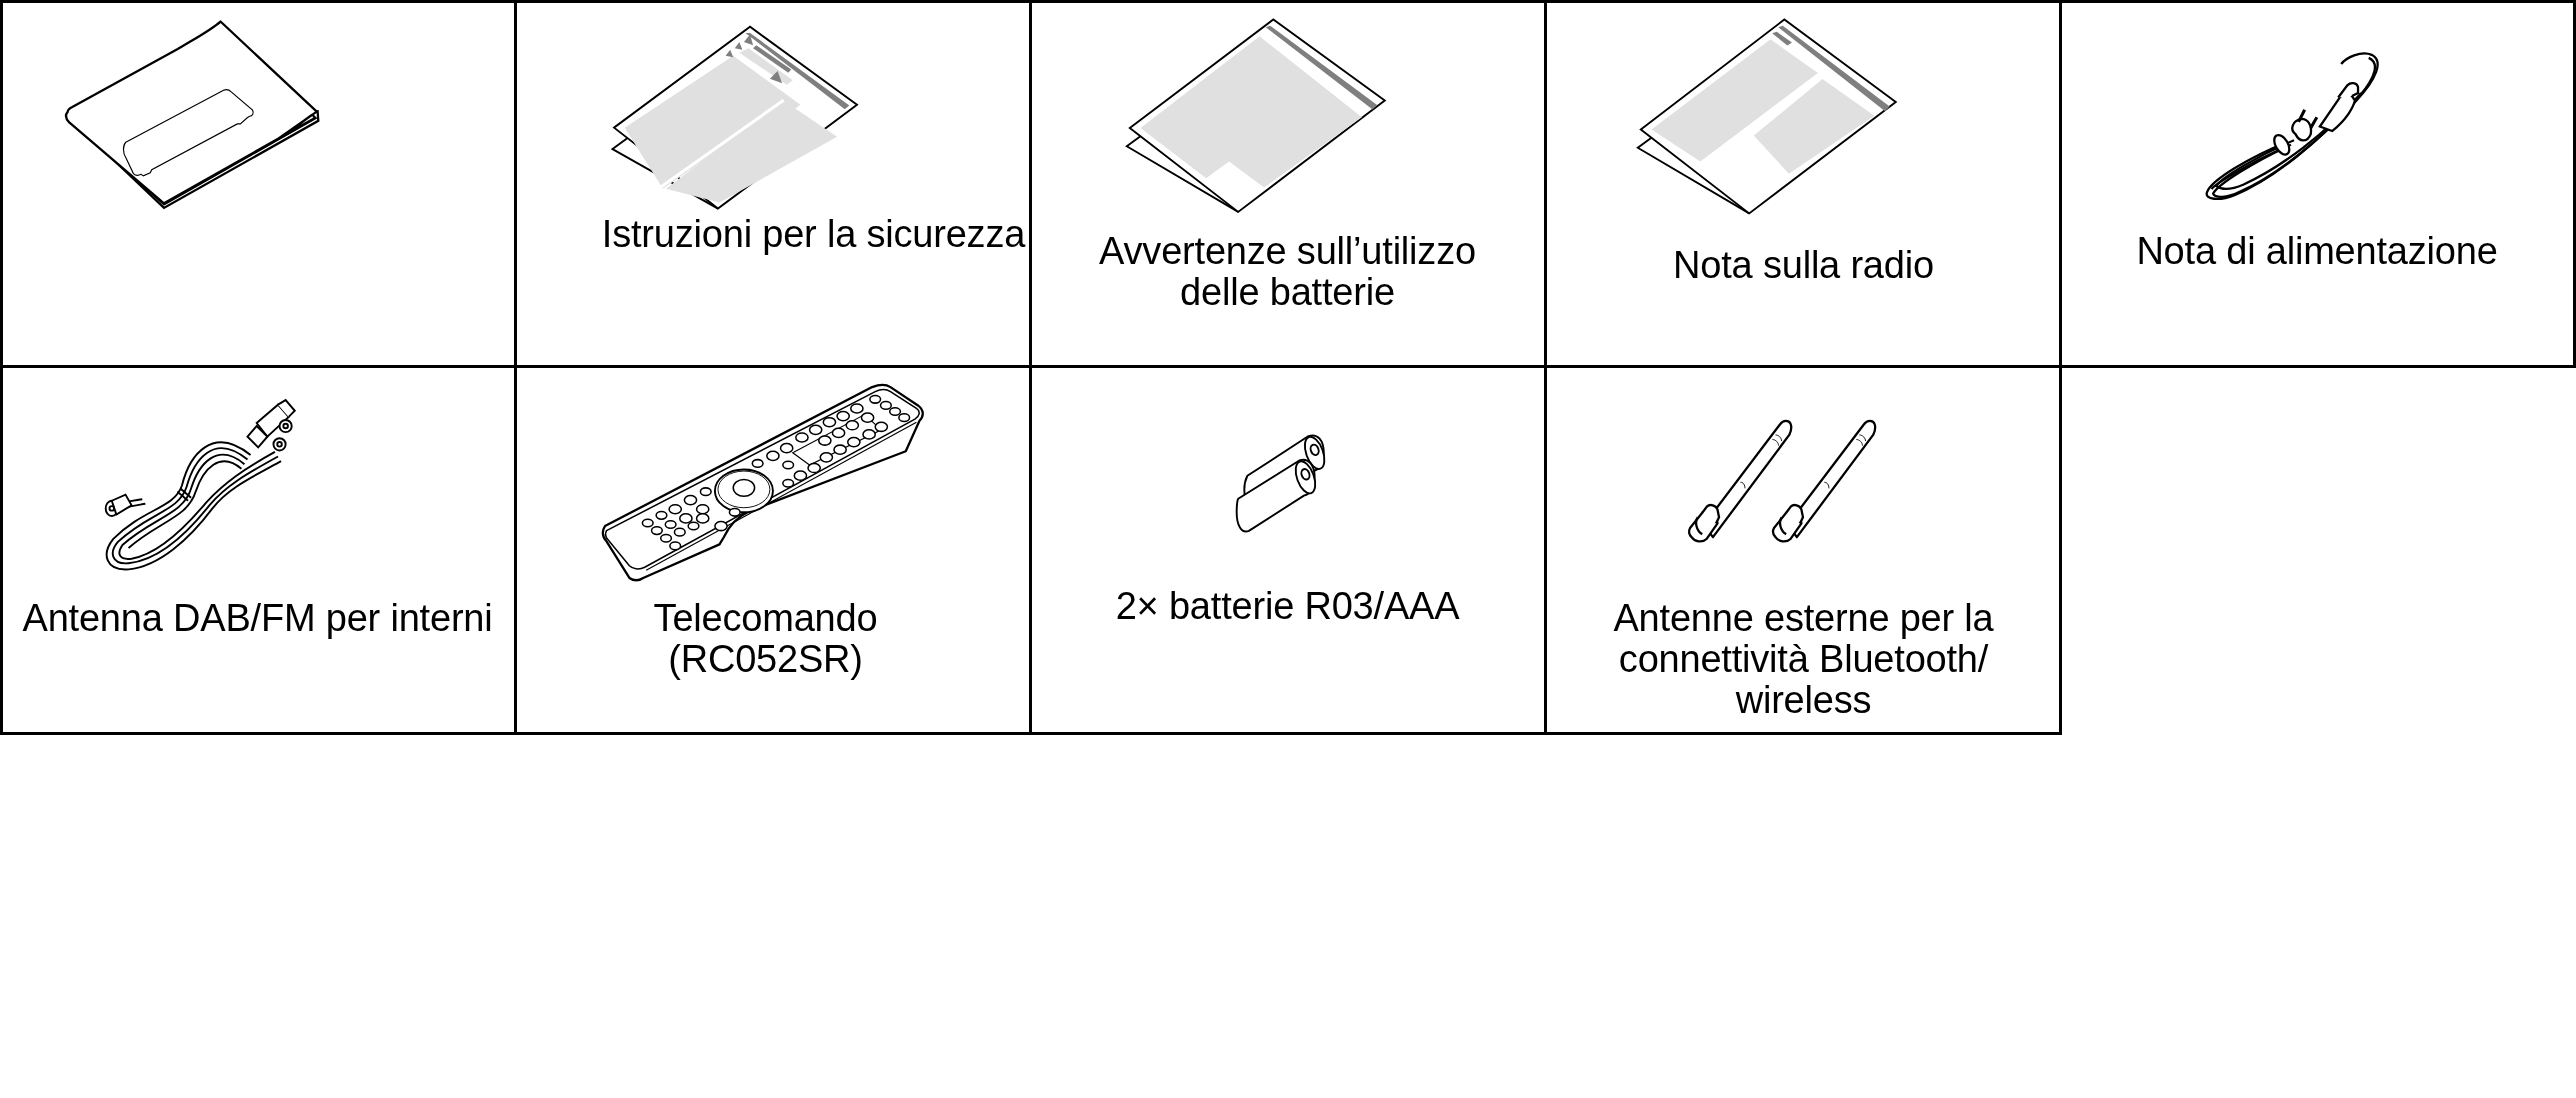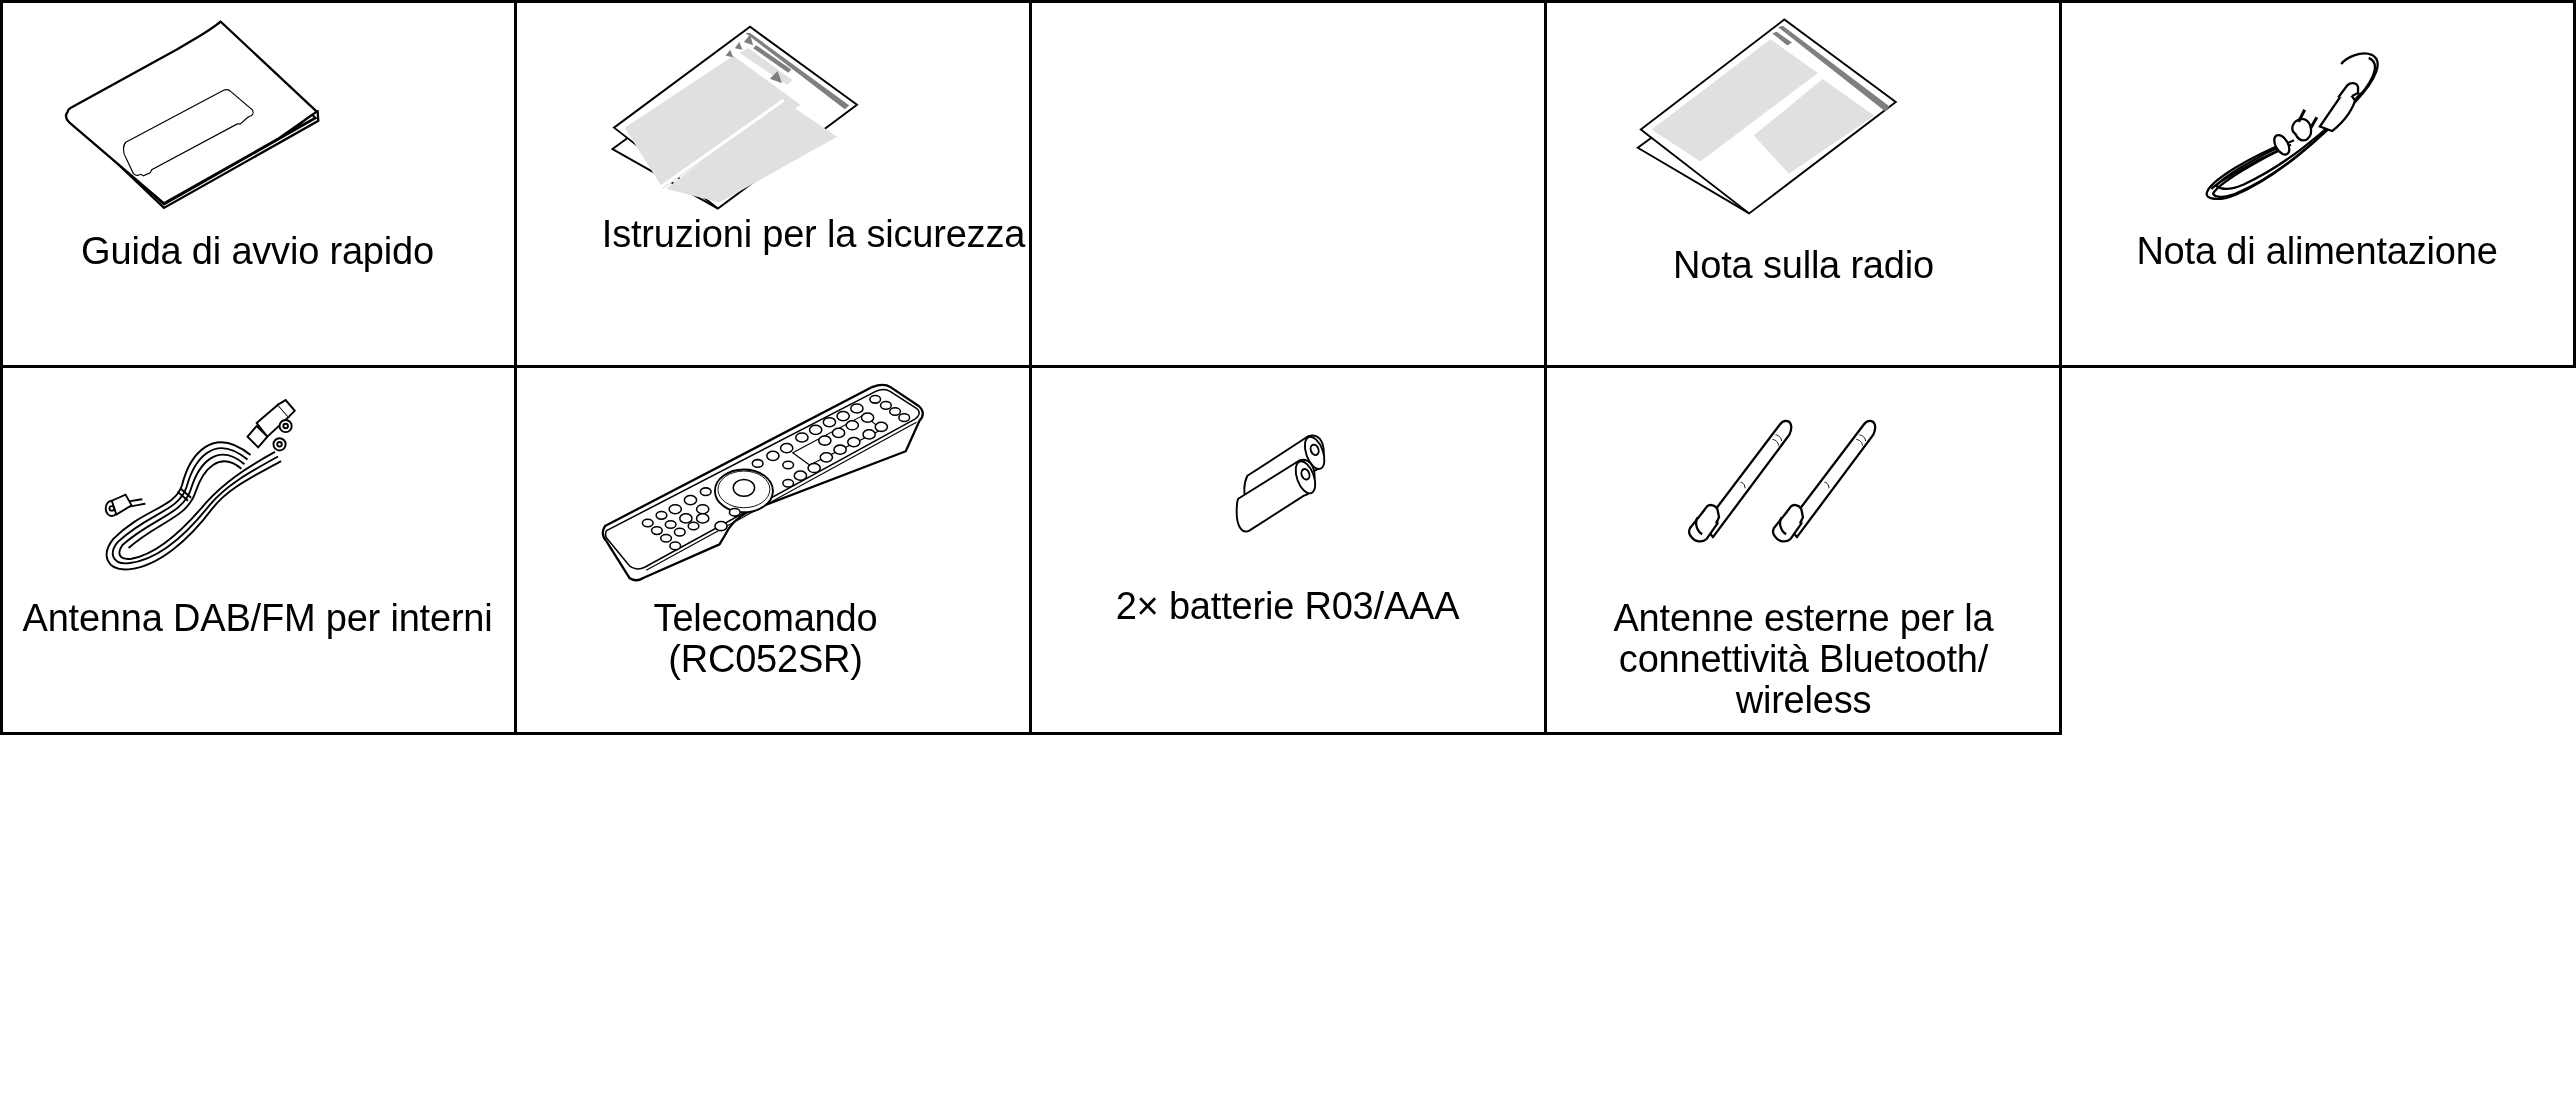--- a/index.html
+++ b/index.html
@@ -32,21 +32,20 @@
     <svg class="illus" style="left:63px;top:20px;" width="260" height="191" viewBox="0 0 340 250">
       <path d="M5,122 L210,14 C215,10 214,8 206,8" fill="none" stroke="#000" stroke-width="0"></path>
 
       <path d="M4,124 L132,246 L334,132 L333,118" fill="#fff" stroke="#000" stroke-width="3"></path>
       <path d="M6,128 L132,242 L332,128" fill="none" stroke="#000" stroke-width="2"></path>
 
       <path d="M6,120 C2,125 4,130 8,134 L132,240 L330,128 L326,124 C310,135 300,145 282,155 L332,120 L206,2 C195,12 180,20 150,38 L12,114 C8,116 6,118 6,120 Z" fill="#fff" stroke="#000" stroke-width="3" stroke-linejoin="round"></path>
 
       <path d="M82,160 L210,92 C214,90 218,92 220,94 L248,118 C250,122 248,126 244,126 L241,128 L232,136 L228,136 L116,196 L114,200 L105,204 L102,202 C98,204 94,203 92,201 L82,180 C78,174 78,164 82,160 Z" fill="#fff" stroke="#000" stroke-width="1.5"></path>
     </svg>
-    <div class="label" style="top:231px;">Guida di avvio rapido</div>
   </div>
 
   <div class="cell" style="left:515px;top:0;width:515px;height:366px;">
     <svg class="illus" style="left:96px;top:24.5px;" width="246" height="190" viewBox="0 0 322 248">
 
       <polygon points="2,162 32,140 140,240" fill="#fff" stroke="#000" stroke-width="2.5"></polygon>
 
       <polygon points="4,134 182,2 322,104 140,240" fill="#fff" stroke="#000" stroke-width="2.5"></polygon>
 
       <polygon points="176,10 182,10 312,105 306,110" fill="#7f7f7f"></polygon>
@@ -59,20 +58,30 @@
 
       <polygon points="150,40 156,32 160,42" fill="#7f7f7f"></polygon>
       <polygon points="162,30 168,22 172,32" fill="#7f7f7f"></polygon>
       <polygon points="174,22 182,12 186,26" fill="#7f7f7f"></polygon>
       <polygon points="208,70 218,60 224,76" fill="#7f7f7f"></polygon>
       <polygon points="186,30 190,26 236,58 232,62" fill="#7f7f7f"></polygon>
     </svg>
     <div class="label" style="top:214px;padding-left:41px;">Istruzioni per la sicurezza</div>
   </div>
 
+  <div class="cell" style="left:1030px;top:0;width:515px;height:366px;">
+    <svg class="illus" style="left:95px;top:18.3px;" width="260" height="200" viewBox="0 0 340 262">
+      <polygon points="2,168 32,146 148,254" fill="#fff" stroke="#000" stroke-width="2.5"></polygon>
+      <polygon points="6,144 194,2 340,108 148,254" fill="#fff" stroke="#000" stroke-width="2.5"></polygon>
+      <polygon points="184,12 190,10 330,114 324,120" fill="#7f7f7f"></polygon>
+      <polygon points="20,144 176,24 310,130 182,222 136,188 106,210" fill="#e0e0e0"></polygon>
+    </svg>
+    <div class="label" style="top:231px;">Avvertenze sull’utilizzo
+delle batterie</div>
+  </div>
 
   <div class="cell" style="left:1546px;top:0;width:515px;height:366px;">
     <svg class="illus" style="left:90px;top:18.3px;" width="260" height="200" viewBox="0 0 340 262">
       <polygon points="2,170 32,148 148,256" fill="#fff" stroke="#000" stroke-width="2.5"></polygon>
       <polygon points="6,146 194,2 340,110 148,256" fill="#fff" stroke="#000" stroke-width="2.5"></polygon>
       <polygon points="186,12 192,10 332,116 326,122" fill="#7f7f7f"></polygon>
       <polygon points="178,20 184,18 204,32 198,36" fill="#7f7f7f"></polygon>
       <polygon points="20,146 176,28 238,72 84,188" fill="#e0e0e0"></polygon>
       <polygon points="154,154 244,80 312,128 200,204" fill="#e0e0e0"></polygon>
     </svg>

